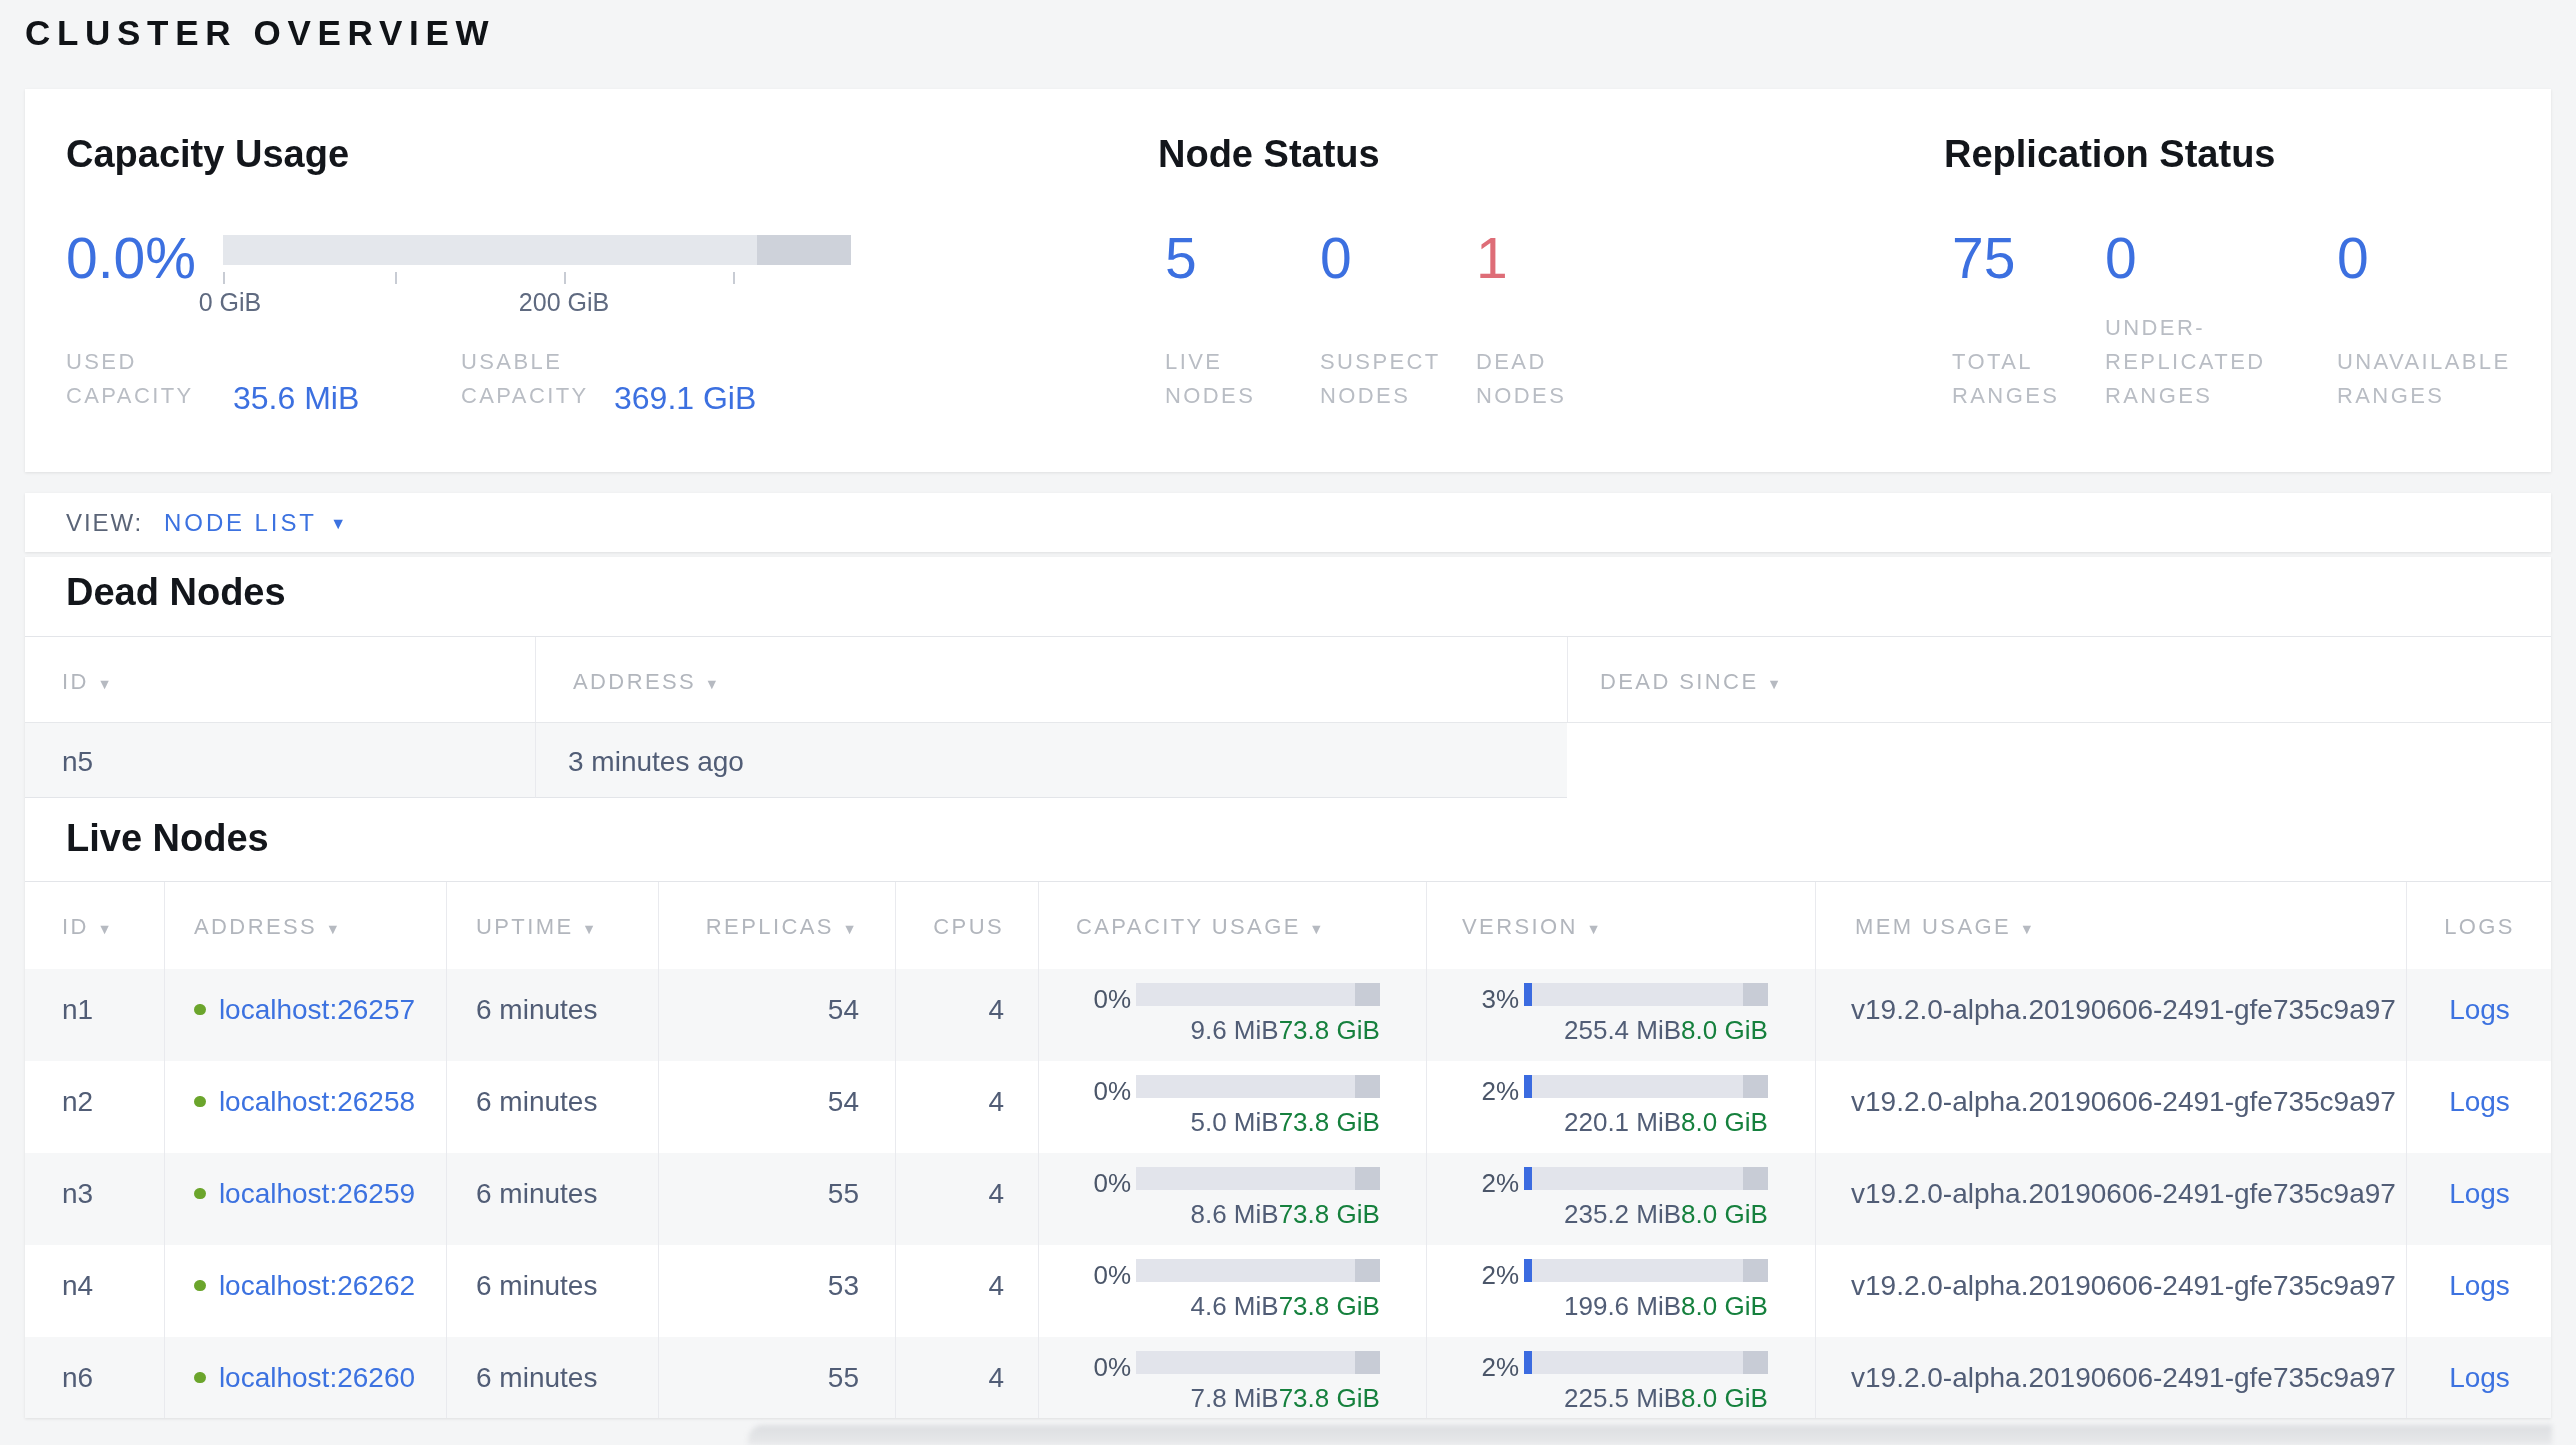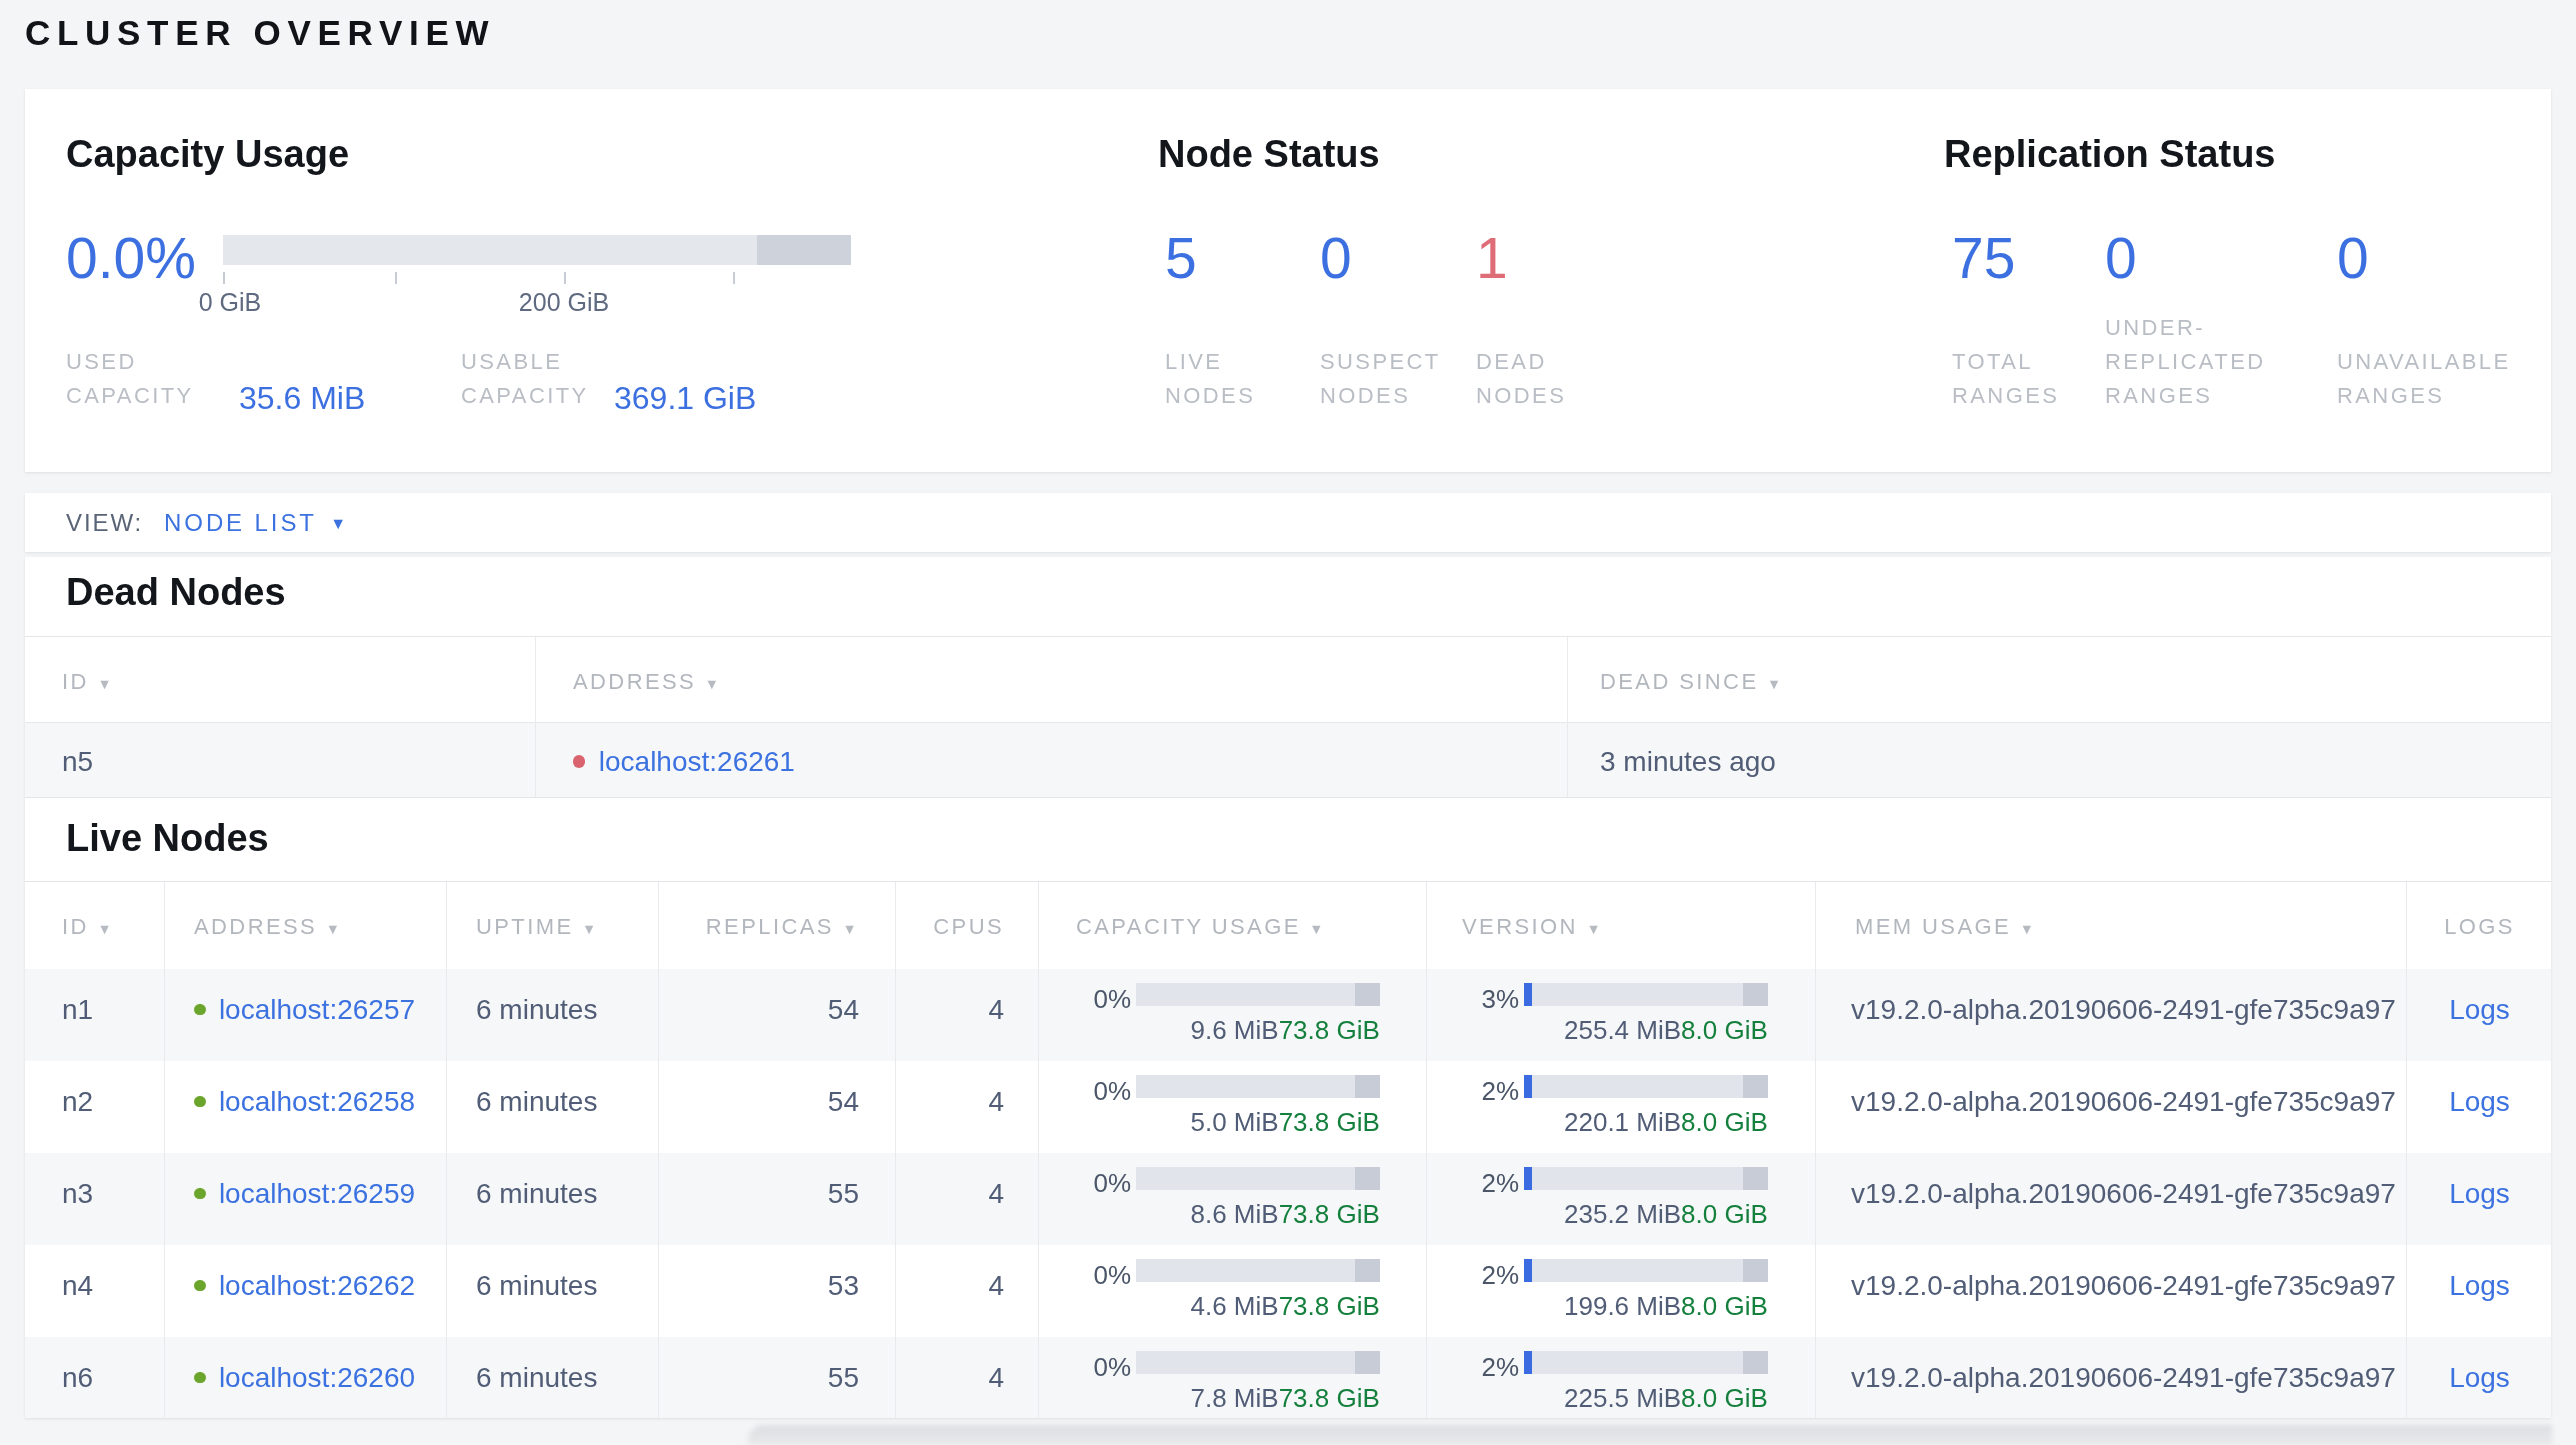--- a/index.html
+++ b/index.html
@@ -122,21 +122,21 @@
     <div id="cap-bar">
       <div class="endseg"></div>
     </div>
     <div class="tick" style="left:198px"></div>
     <div class="tick" style="left:370px"></div>
     <div class="tick" style="left:539px"></div>
     <div class="tick" style="left:708px"></div>
     <div class="tick-label" style="left:205px">0 GiB</div>
     <div class="tick-label" style="left:539px">200 GiB</div>
     <div class="stat-label" style="left:41px; width:148px">USED CAPACITY</div>
-    <div class="stat-value" style="left:214px">35.6 MiB</div>
+    <div class="stat-value" style="left:208px">35.6 MiB</div>
     <div class="stat-label" style="left:436px; width:167px">USABLE CAPACITY</div>
     <div class="stat-value" style="left:589px">369.1 GiB</div>
 
     <div class="sec-title" style="left:1133px">Node Status</div>
     <div id="node-stats"></div>
 
     <div class="sec-title" style="left:1919px">Replication Status</div>
     <div id="repl-stats"></div>
   <div class="big-num" style="left: 1140px;">5</div>
       <div class="stat-label" style="left: 1140px; width: 153px;">LIVE NODES</div>
@@ -162,21 +162,20 @@
 
   <div class="card" id="table-card">
     <div class="tbl-title" id="dead-title">Dead Nodes</div>
     <div class="grid dead-grid hrow" id="dead-header">
         <div class="hc pl39"><span>ID</span><span class="arrow">▼</span></div>
         <div class="hc pl39 vline"><span>ADDRESS</span><span class="arrow">▼</span></div>
         <div class="hc pl34 vline"><span>DEAD SINCE</span><span class="arrow">▼</span></div>
       </div>
     <div class="grid dead-grid" id="dead-body">
         <div class="cell drow alt pl39 pt24">n5</div>
-        <div class="cell drow alt pl39 pt24 vline"><span class="dot red"></span><a class="link">localhost:26261</a></div>
         <div class="cell drow alt pl34 pt24 vline">3 minutes ago</div>
       </div>
 
     <div class="tbl-title" id="live-title">Live Nodes</div>
     <div class="grid live-grid hrow" id="live-header">
         <div class="hc pl39"><span>ID</span><span class="arrow">▼</span></div>
         <div class="hc pl30 vline"><span>ADDRESS</span><span class="arrow">▼</span></div>
         <div class="hc pl30 vline"><span>UPTIME</span><span class="arrow">▼</span></div>
         <div class="hc right pr38 vline"><span>REPLICAS</span><span class="arrow">▼</span></div>
         <div class="hc right pr36 vline"><span>CPUS</span></div>

